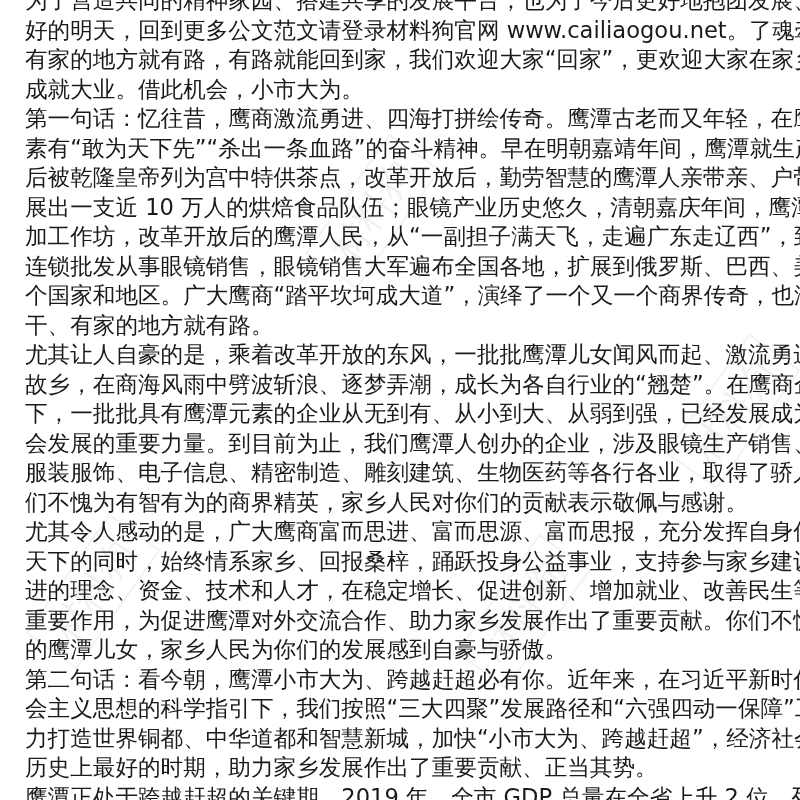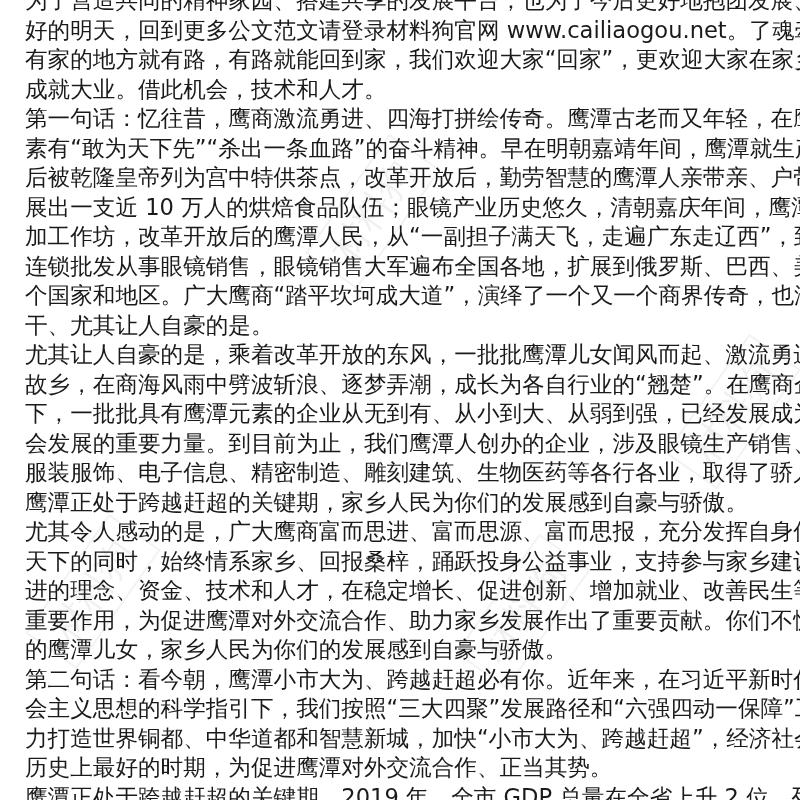--- a/index.html
+++ b/index.html
@@ -24,44 +24,44 @@
     transform: rotate(-55deg); white-space: nowrap; pointer-events: none;
   }
 </style>
 </head>
 <body>
 
 <div class="page">
   <div class="line" style="top:0px">为了营造共同的精神家园、搭建共享的发展平台，也为了今后更好地抱团发展、创造家乡更</div>
   <div class="line" style="top:29.5px">好的明天，回到更多公文范文请登录材料狗官网 www.cailiaogou.net。了魂牵梦绕的家乡。</div>
   <div class="line" style="top:59px">有家的地方就有路，有路就能回到家，我们欢迎大家“回家”，更欢迎大家在家乡放飞梦想、</div>
-  <div class="line short" style="top:88.5px">成就大业。借此机会，技术和人才。</div>
+  <div class="line short" style="top:88.5px">成就大业。借此机会，小市大为。</div>
   <div class="line" style="top:118px">第一句话：忆往昔，鹰商激流勇进、四海打拼绘传奇。鹰潭古老而又年轻，在鹰潭人民身上，</div>
   <div class="line" style="top:147.5px">素有“敢为天下先”“杀出一条血路”的奋斗精神。早在明朝嘉靖年间，鹰潭就生产芝麻桃酥，</div>
   <div class="line" style="top:177px">后被乾隆皇帝列为宫中特供茶点，改革开放后，勤劳智慧的鹰潭人亲带亲、户带户，已经发</div>
   <div class="line" style="top:206.5px">展出一支近 10 万人的烘焙食品队伍；眼镜产业历史悠久，清朝嘉庆年间，鹰潭就办有眼镜</div>
   <div class="line" style="top:236px">加工作坊，改革开放后的鹰潭人民，从“一副担子满天飞，走遍广东走辽西”，到开门店、搞</div>
   <div class="line" style="top:265.5px">连锁批发从事眼镜销售，眼镜销售大军遍布全国各地，扩展到俄罗斯、巴西、美国等四十多</div>
   <div class="line" style="top:295px">个国家和地区。广大鹰商“踏平坎坷成大道”，演绎了一个又一个商界传奇，也滋育了敢闯敢</div>
-  <div class="line short" style="top:324.5px">干、尤其让人自豪的是。</div>
+  <div class="line short" style="top:324.5px">干、有家的地方就有路。</div>
   <div class="line" style="top:354px">尤其让人自豪的是，乘着改革开放的东风，一批批鹰潭儿女闻风而起、激流勇进，把他乡当</div>
   <div class="line" style="top:383.5px">故乡，在商海风雨中劈波斩浪、逐梦弄潮，成长为各自行业的“翘楚”。在鹰商企业家的带动</div>
   <div class="line" style="top:413px">下，一批批具有鹰潭元素的企业从无到有、从小到大、从弱到强，已经发展成为当地经济社</div>
   <div class="line" style="top:442.5px">会发展的重要力量。到目前为止，我们鹰潭人创办的企业，涉及眼镜生产销售、烘焙产销、</div>
   <div class="line" style="top:472px">服装服饰、电子信息、精密制造、雕刻建筑、生物医药等各行各业，取得了骄人的成绩。你</div>
-  <div class="line short" style="top:501.5px">鹰潭正处于跨越赶超的关键期，家乡人民为你们的发展感到自豪与骄傲。</div>
+  <div class="line short" style="top:501.5px">们不愧为有智有为的商界精英，家乡人民对你们的贡献表示敬佩与感谢。</div>
   <div class="line" style="top:531px">尤其令人感动的是，广大鹰商富而思进、富而思源、富而思报，充分发挥自身优势，在勇闯</div>
   <div class="line" style="top:560.5px">天下的同时，始终情系家乡、回报桑梓，踊跃投身公益事业，支持参与家乡建设，带回了先</div>
   <div class="line" style="top:590px">进的理念、资金、技术和人才，在稳定增长、促进创新、增加就业、改善民生等方面发挥了</div>
   <div class="line" style="top:619.5px">重要作用，为促进鹰潭对外交流合作、助力家乡发展作出了重要贡献。你们不愧为有情有义</div>
   <div class="line short" style="top:649px">的鹰潭儿女，家乡人民为你们的发展感到自豪与骄傲。</div>
   <div class="line" style="top:678.5px">第二句话：看今朝，鹰潭小市大为、跨越赶超必有你。近年来，在习近平新时代中国特色社</div>
   <div class="line" style="top:708px">会主义思想的科学指引下，我们按照“三大四聚”发展路径和“六强四动一保障”工作思路，全</div>
   <div class="line" style="top:737.5px">力打造世界铜都、中华道都和智慧新城，加快“小市大为、跨越赶超”，经济社会发展迈入了</div>
-  <div class="line short" style="top:767px">历史上最好的时期，为促进鹰潭对外交流合作、正当其势。</div>
+  <div class="line short" style="top:767px">历史上最好的时期，助力家乡发展作出了重要贡献、正当其势。</div>
   <div class="line" style="top:796.5px">鹰潭正处于跨越赶超的关键期。2019 年，全市 GDP 总量在全省上升 2 位、列第 9 位，结束</div>
 
 </div>
 
 <div class="watermark" style="left:300px; top:180px;">材料狗</div>
 <div class="watermark" style="left:20px; top:560px;">材料狗</div>
 <div class="watermark" style="left:450px; top:580px;">材料狗</div>
 <div class="watermark" style="left:660px; top:380px;">材料狗</div>
 
 </body></html>

